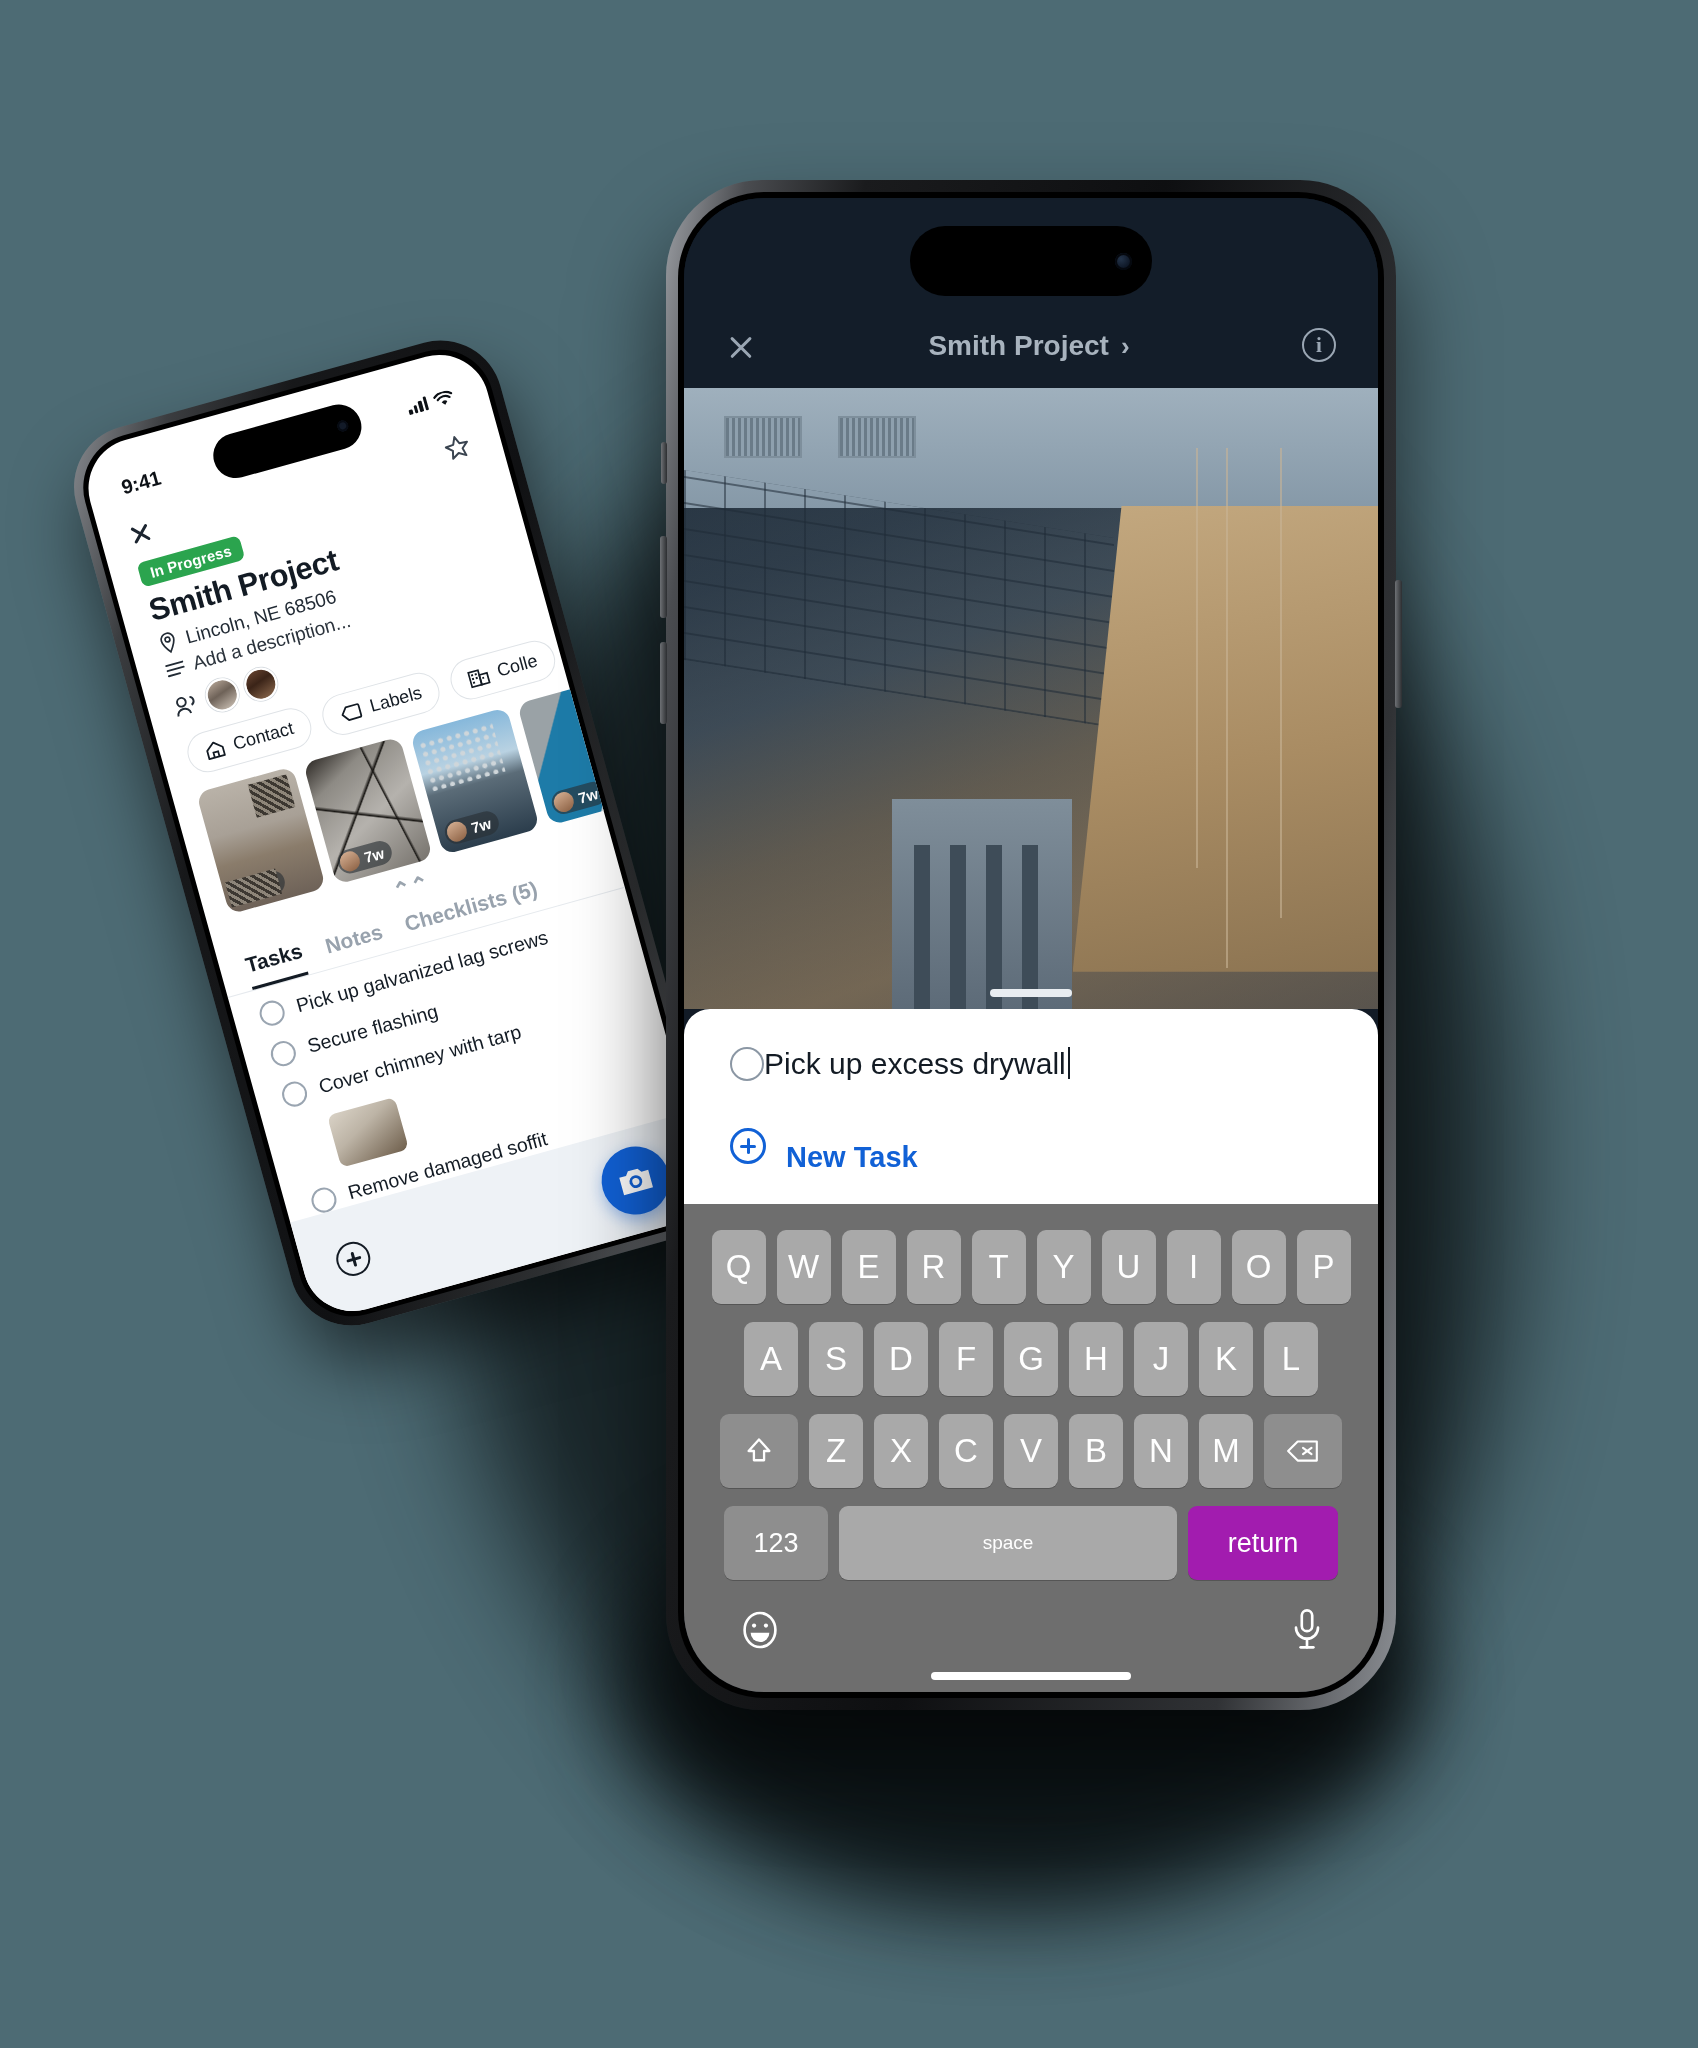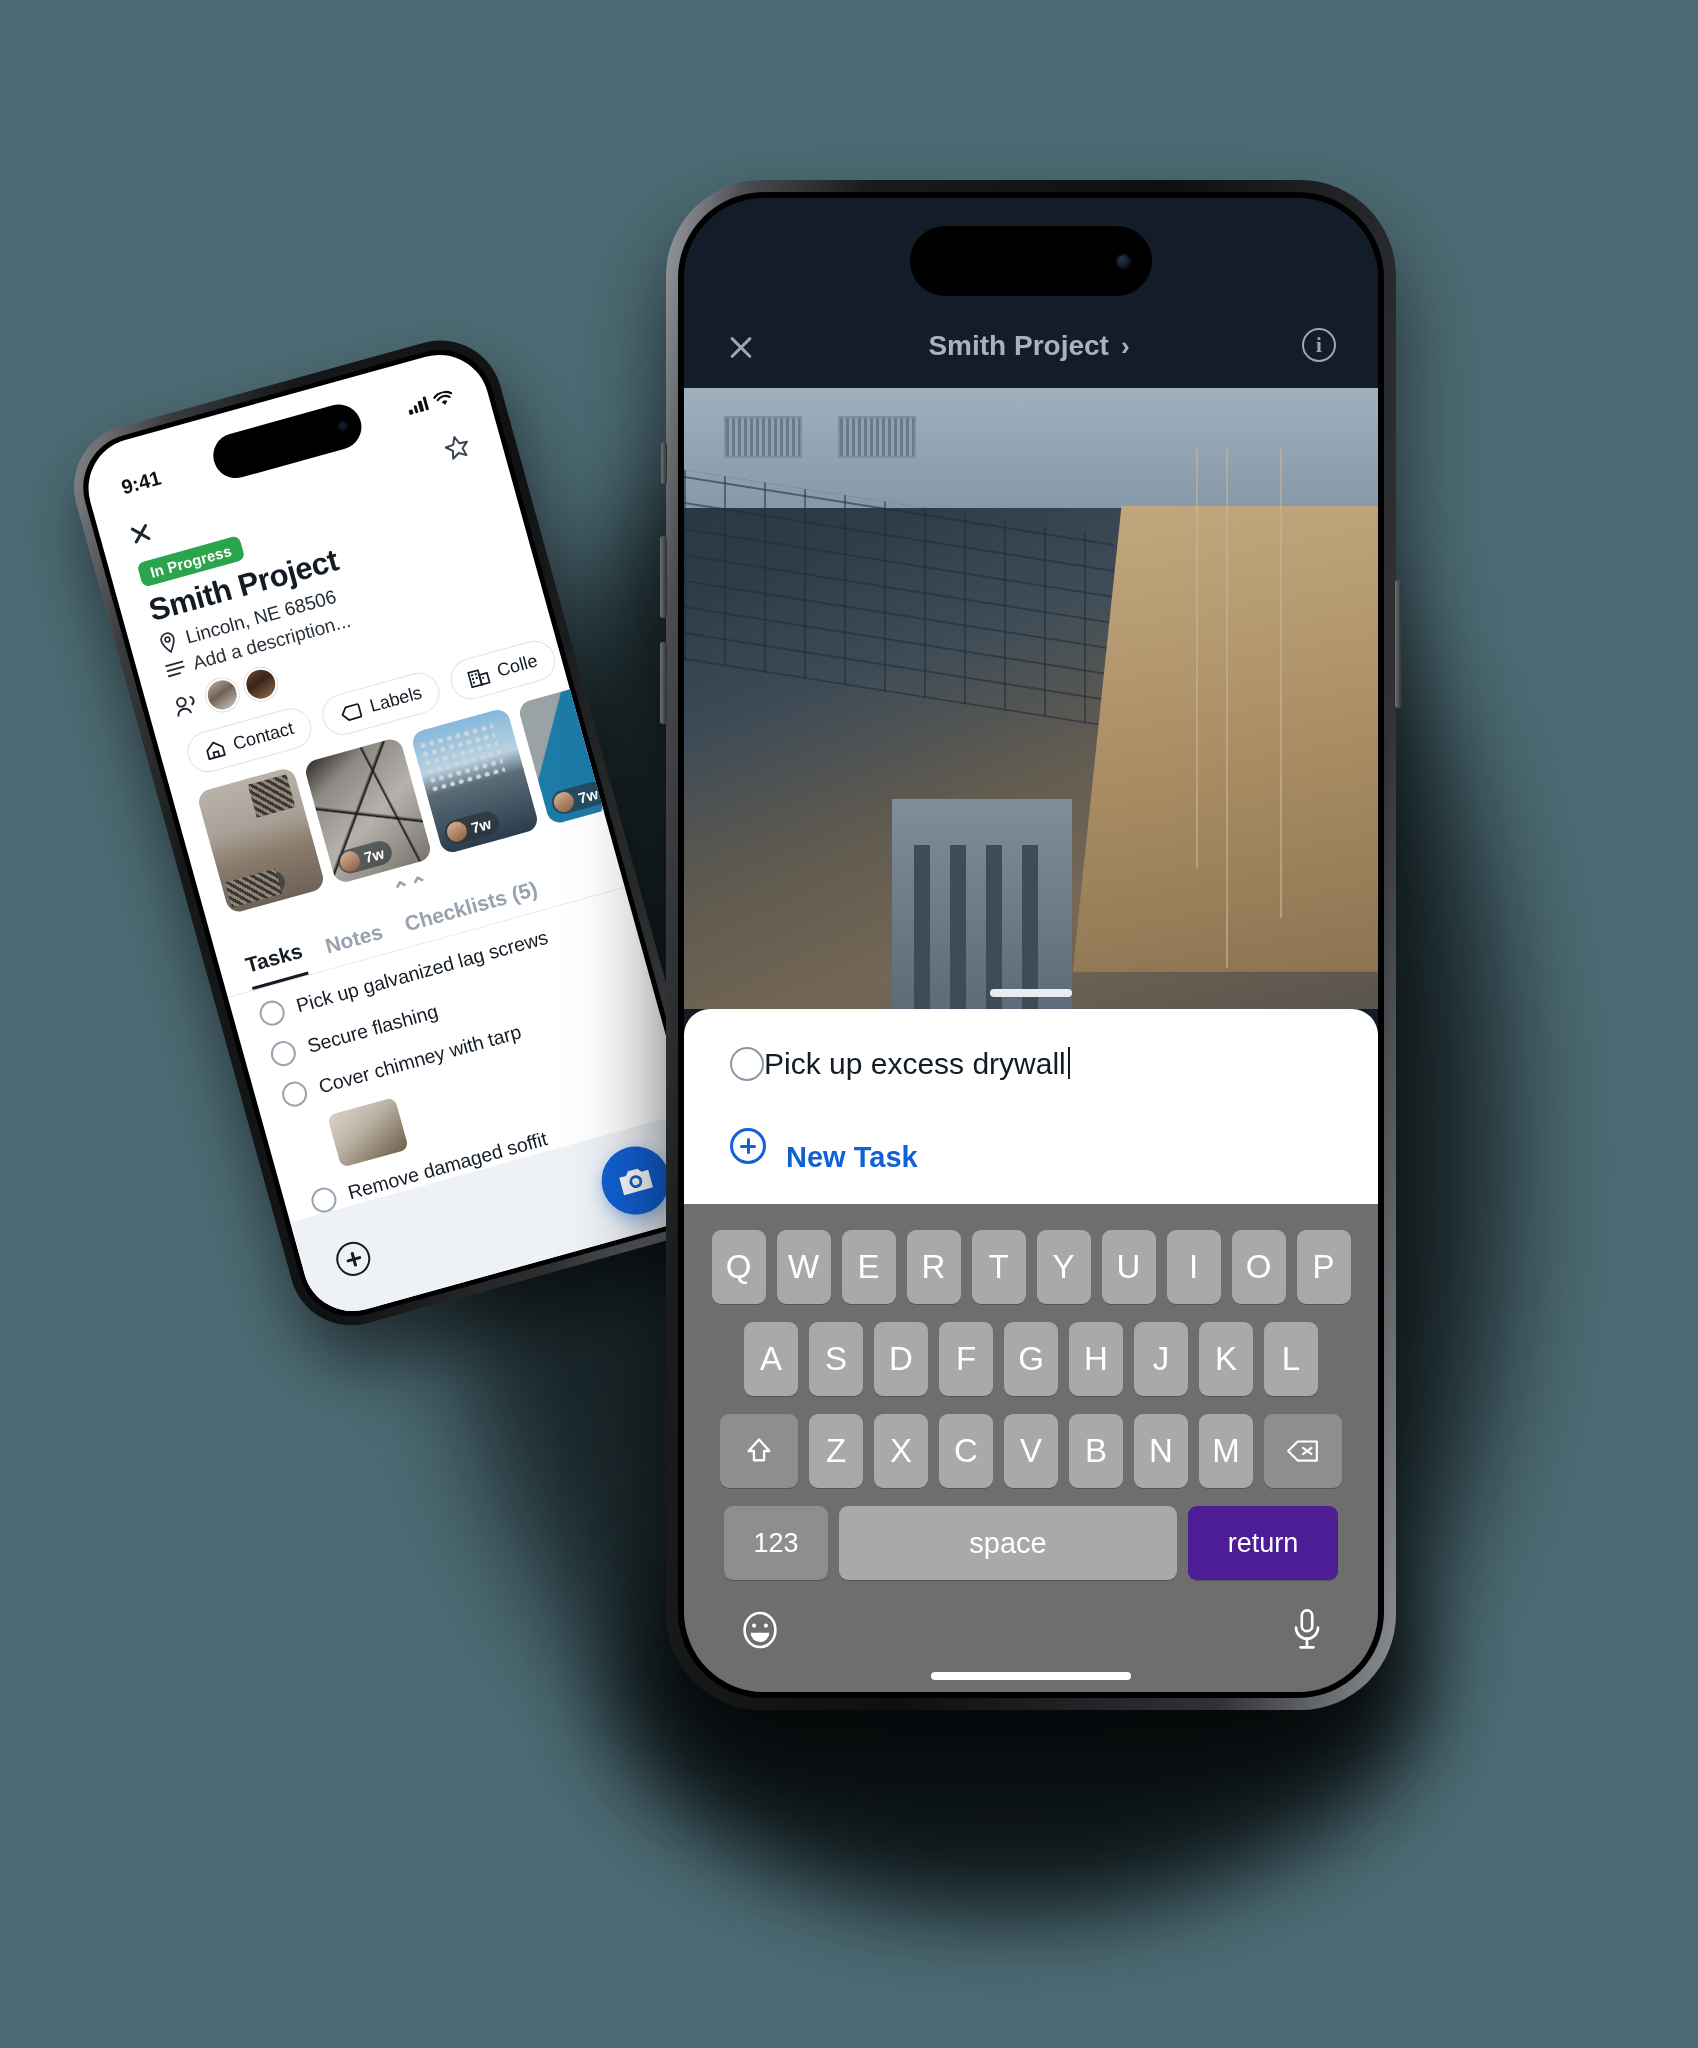--- a/index.html
+++ b/index.html
@@ -235,22 +235,22 @@
 
   .pf-kb{ background:#6e6e6e; padding:26px 10px 0 10px; flex:none;}
   .kb-row{display:flex;justify-content:center;gap:11px;margin-bottom:18px;}
   .key{
     background:#a9a9a9;border-radius:9px;color:#fff;font-size:33px;font-weight:400;
     width:54px;height:74px;display:flex;align-items:center;justify-content:center;
     box-shadow:0 1px 0 rgba(0,0,0,.22);
   }
   .key.wide{width:78px;background:#8e8e8e;}
   .key.fn{width:104px;background:#8e8e8e;font-size:27px;}
-  .key.space{flex:1;max-width:338px;font-size:29px;}
-  .key.ret{width:150px;background:#4c1d95;font-size:27px;}
+  .key.space{flex:1;max-width:338px;font-size:19px;}
+  .key.ret{width:150px;background:#a21caf;font-size:27px;}
   .kb-row.r2{padding:0 34px;}
   .kb-bottom{display:flex;justify-content:space-between;align-items:center;padding:10px 44px 0 44px;}
   .home-ind{width:200px;height:8px;border-radius:4px;background:#fff;margin:20px auto 12px auto;}
 </style>
 </head>
 <body>
 
 <div class="shadow-blob"></div>
 <div class="shadow-blob2"></div>
 

